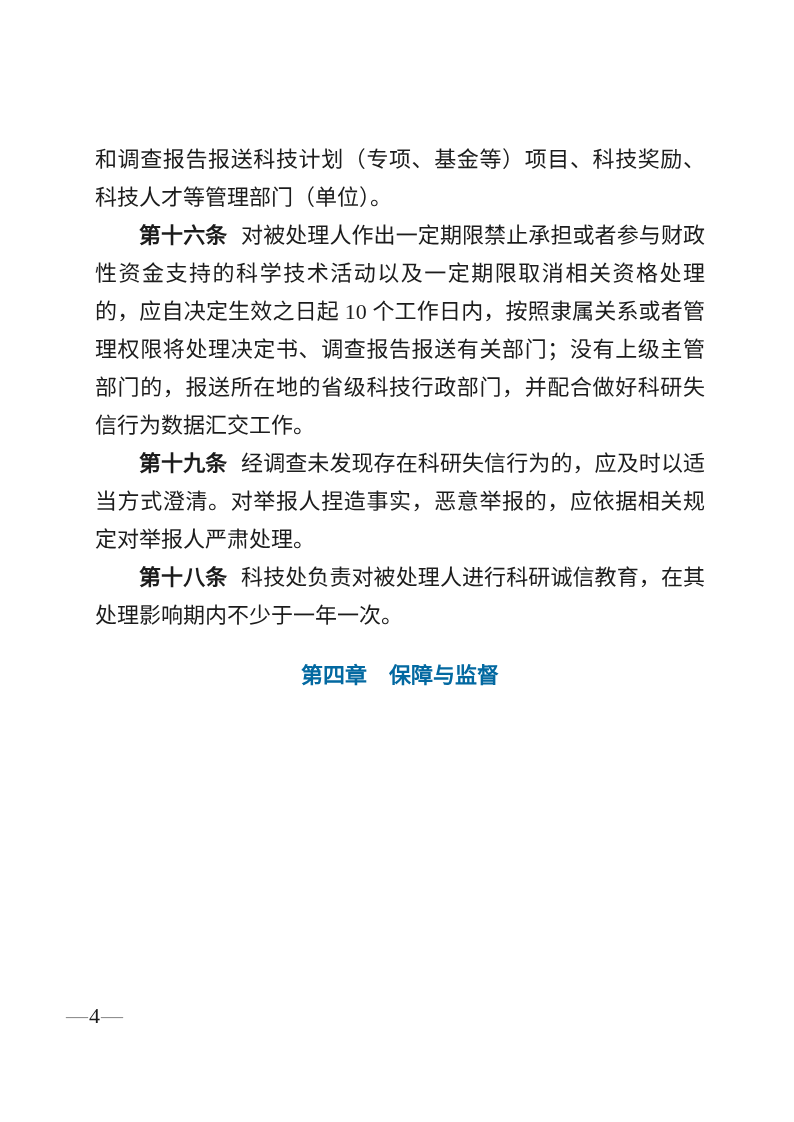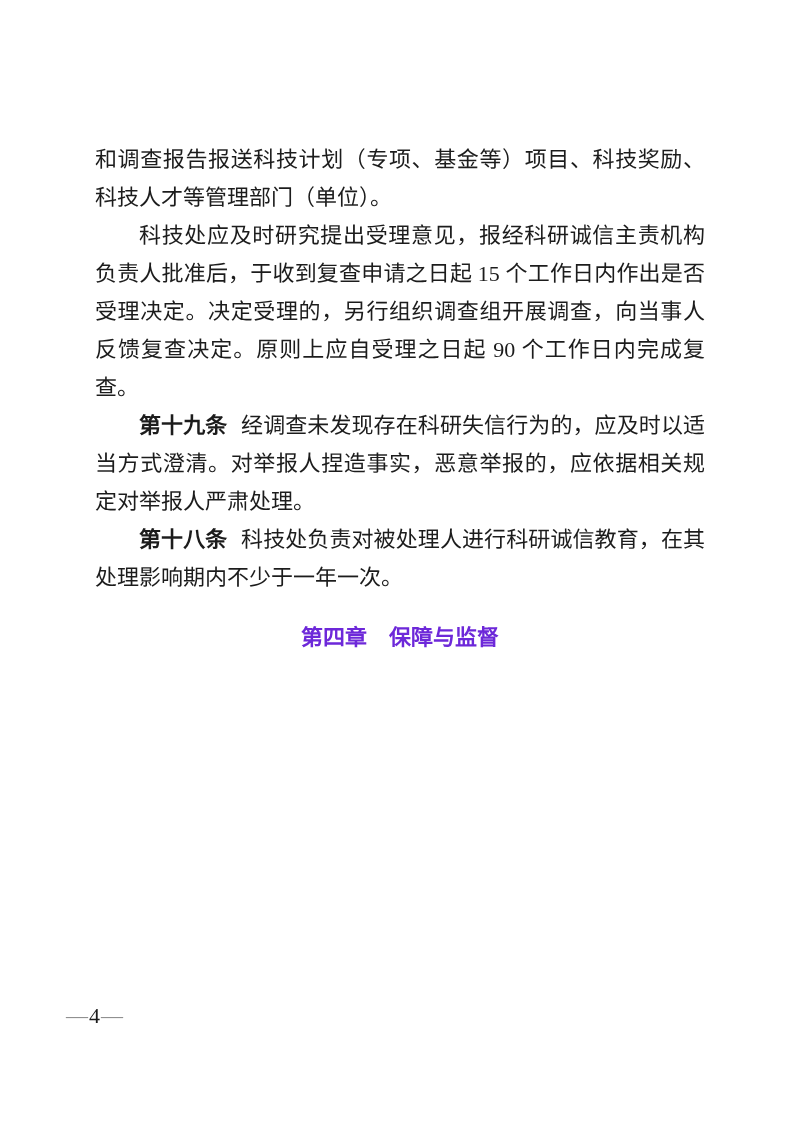--- a/index.html
+++ b/index.html
@@ -38,21 +38,21 @@
     font-weight: bold;
     margin-right: 0.62em;
   }
   .chapter {
     margin: 22px 0 0 0;
     font-size: 22px;
     line-height: 38px;
     font-weight: bold;
     text-align: center;
     font-family: "Liberation Sans", sans-serif;
-    color: #6d28d9;
+    color: #0369a1;
   }
   .page-footer {
     position: absolute;
     left: 66px;
     top: 1002px;
     font-size: 22px;
     line-height: 28px;
     white-space: nowrap;
   }
   .page-footer .dash {
@@ -64,23 +64,23 @@
   }
 </style>
 </head>
 <body>
 
 <div class="page">
   <main class="content">
 
     <p class="para no-indent"><span>和调查报告报送科技计划（专项、基金等）项目、科技奖励、科技人才等管理部门（单位）。</span></p>
 
+    <p class="para"><span class="lead">第十六条</span><span>对被处理人作出一定期限禁止承担或者参与财政性资金支持的科学技术活动以及一定期限取消相关资格处理的，应自决定生效之日起 10 个工作日内，按照隶属关系或者管理权限将处理决定书、调查报告报送有关部门；没有上级主管部门的，报送所在地的省级科技行政部门，并配合做好科研失信行为数据汇交工作。</span></p>
 
 
-    <p class="para"><span>科技处应及时研究提出受理意见，报经科研诚信主责机构负责人批准后，于收到复查申请之日起 15 个工作日内作出是否受理决定。决定受理的，另行组织调查组开展调查，向当事人反馈复查决定。原则上应自受理之日起 90 个工作日内完成复查。</span></p>
 
     <p class="para"><span class="lead">第十九条</span><span>经调查未发现存在科研失信行为的，应及时以适当方式澄清。对举报人捏造事实，恶意举报的，应依据相关规定对举报人严肃处理。</span></p>
 
     <p class="para"><span class="lead">第十八条</span><span>科技处负责对被处理人进行科研诚信教育，在其处理影响期内不少于一年一次。</span></p>
 
     <h2 class="chapter">第四章　保障与监督</h2>
   </main>
 
   <footer class="page-footer"><span class="dash">—</span><span class="pagenum">4</span><span class="dash">—</span></footer>
 </div>

